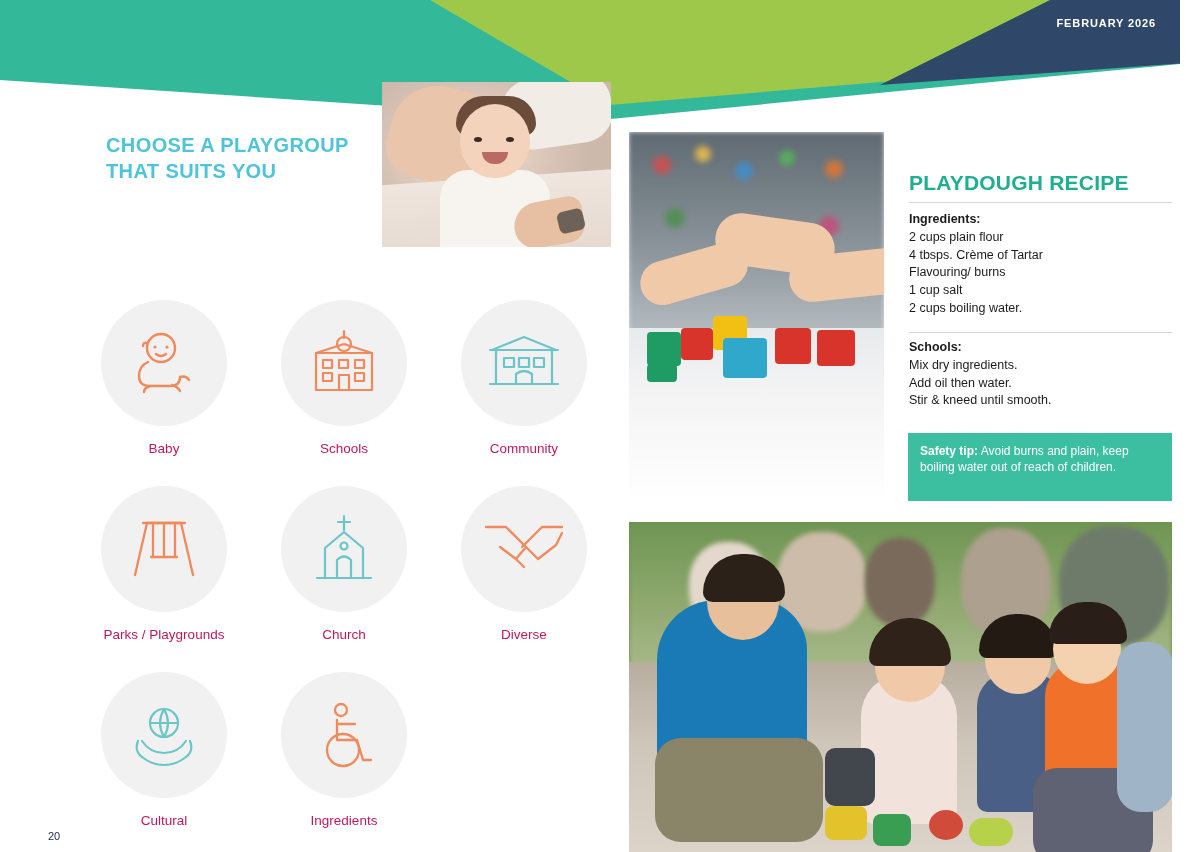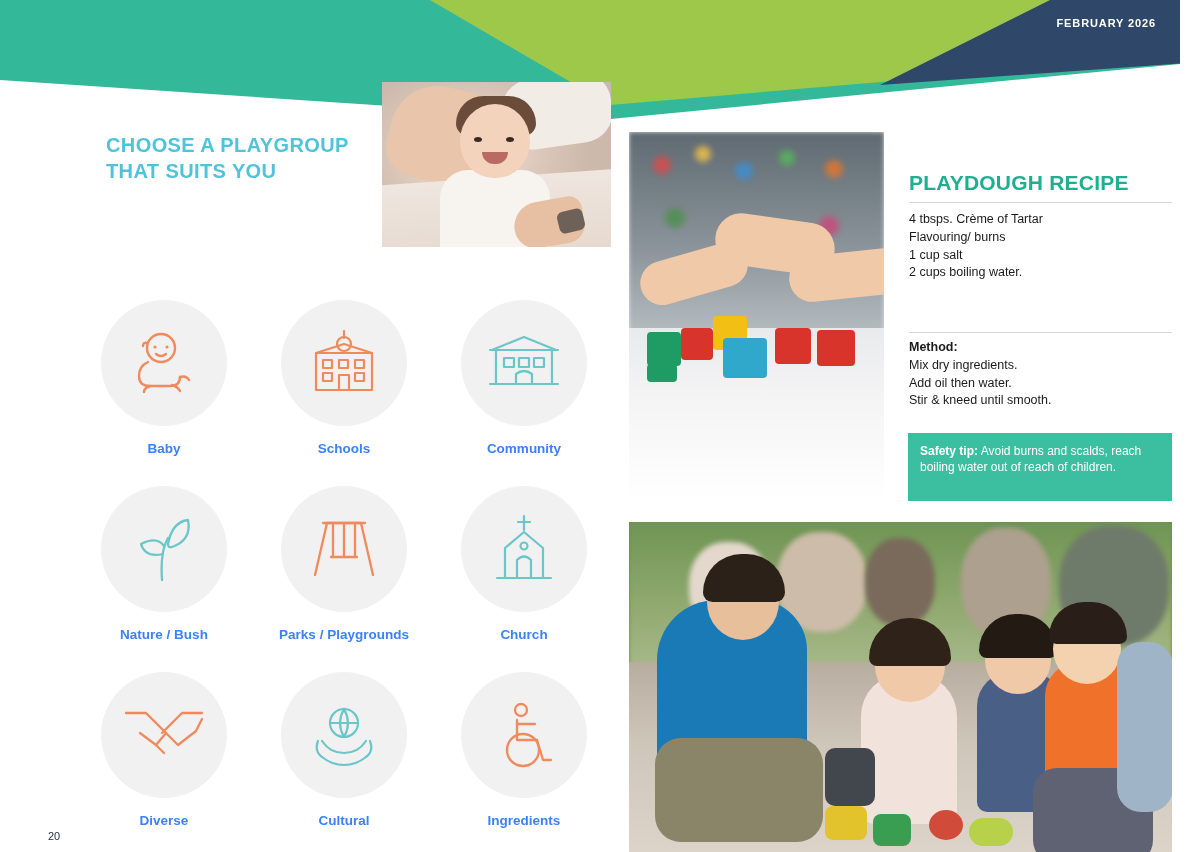--- a/index.html
+++ b/index.html
@@ -123,22 +123,22 @@
   }
   .icon-circle {
     width: 126px; height: 126px;
     border-radius: 50%;
     background: #f1f1f1;
     display: flex; align-items: center; justify-content: center;
   }
   .icon-label {
     margin-top: 15px;
     font-size: 13.5px;
-    font-weight: bold;
-    color: #3b82f6;
+    font-weight: normal;
+    color: #be185d;
     text-align: right;
   }
   .page-num-left {
     position: absolute;
     left: 10px; bottom: 10px;
     font-size: 11px;
     color: #22304a;
   }
 
   
@@ -309,30 +309,20 @@
             <path d="M4 52 L72 52"></path>
             <rect x="18" y="26" width="10" height="9"></rect>
             <rect x="33" y="26" width="10" height="9"></rect>
             <rect x="48" y="26" width="10" height="9"></rect>
             <path d="M30 52 L30 42 q8 -6 16 0 L46 52"></path>
           </svg>
         </div>
         <div class="icon-label">Community</div>
       </div>
 
-      <div class="icon-cell">
-        <div class="icon-circle">
-          <svg width="64" height="70" viewBox="0 0 64 70" fill="none" stroke="#6cc6c9" stroke-width="2.3" stroke-linecap="round" stroke-linejoin="round">
-            <path d="M30 66 q-2 -28 6 -42"></path>
-            <path d="M31 40 q-18 4 -22 -10 q16 -8 23 2"></path>
-            <path d="M36 30 q4 -22 20 -24 q4 20 -16 27 q-4 1 -4 -3"></path>
-          </svg>
-        </div>
-        <div class="icon-label">Nature / Bush</div>
-      </div>
 
       <div class="icon-cell">
         <div class="icon-circle">
           <svg width="66" height="64" viewBox="0 0 66 64" fill="none" stroke="#f08a5d" stroke-width="2.3" stroke-linecap="round" stroke-linejoin="round">
             <path d="M4 58 L16 6 L50 6 L62 58"></path>
             <path d="M12 6 L54 6"></path>
             <path d="M22 8 L22 40 M44 8 L44 40"></path>
             <path d="M20 40 L46 40"></path>
             <path d="M33 8 L33 40"></path>
           </svg>
@@ -416,37 +406,39 @@
       <div class="cube" style="left:94px; top:206px; width:44px; height:40px; background:#2fa8cc;"></div>
       <div class="cube" style="left:146px; top:196px; width:36px; height:36px; background:#d9342b;"></div>
       <div class="cube" style="left:188px; top:198px; width:38px; height:36px; background:#d9342b;"></div>
       <div class="cube" style="left:18px; top:232px; width:30px; height:18px; background:#1f9c63;"></div>
     </div>
 
     <div class="recipe-title">PLAYDOUGH RECIPE</div>
     <div class="rule" style="left:309px; top:167px; width:263px;"></div>
 
     <div class="recipe-body" style="top:176px;">
+      <div class="hdr">Ingredients:</div>
+      <div>2 cups plain flour</div>
       <div>4 tbsps. Crème of Tartar</div>
       <div>Flavouring/ burns</div>
       <div>1 cup salt</div>
       <div>2 cups boiling water.</div>
     </div>
 
     <div class="rule" style="left:309px; top:297px; width:263px;"></div>
 
     <div class="recipe-body" style="top:304px;">
-      <div class="hdr">Method:</div>
+      <div class="hdr">Schools:</div>
       <div>Mix dry ingredients.</div>
       <div>Add oil then water.</div>
       <div>Stir &amp; kneed until smooth.</div>
     </div>
 
     <div class="safety-box">
-      <b>Safety tip:</b><span> Avoid burns and scalds, reach boiling water out of reach of children.</span>
+      <b>Safety tip:</b><span> Avoid burns and plain, keep boiling water out of reach of children.</span>
     </div>
 
     <div class="family-photo">
       <div class="bgtop"></div>
       <div class="bgbot"></div>
       <div class="blob" style="left:60px; top:20px; width:80px; height:90px; background:#e4d8cc;"></div>
       <div class="blob" style="left:148px; top:10px; width:90px; height:100px; background:#cdbca9;"></div>
       <div class="blob" style="left:236px; top:16px; width:70px; height:88px; background:#7a6a5b;"></div>
       <div class="blob" style="left:332px; top:6px; width:90px; height:110px; background:#ada08e;"></div>
       <div class="blob" style="left:430px; top:4px; width:110px; height:120px; background:#6f7b6a;"></div>

